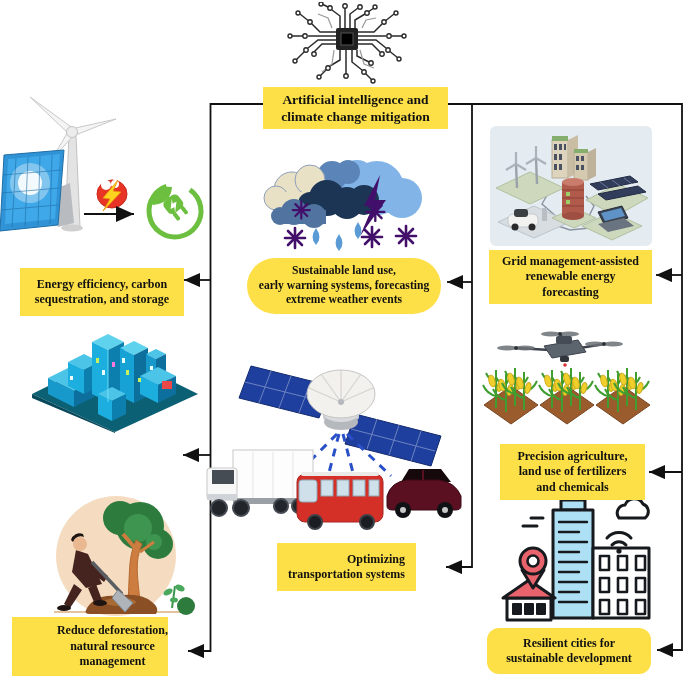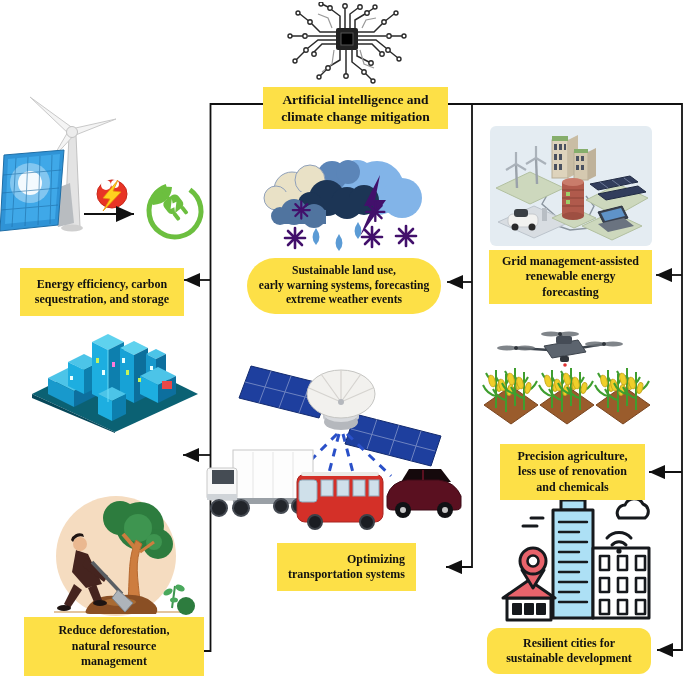--- a/index.html
+++ b/index.html
@@ -566,21 +566,21 @@
     <span>Artificial intelligence and
 climate change mitigation</span>
   </div>
 
   <div class="lbox" style="left:20px;top:254px;width:164px;height:48px;margin-top:14px;">
     <span>Energy efficiency, carbon
 sequestration, and storage</span>
   </div>
 
 
-  <div class="lbox" style="left:24px;top:617px;width:180px;height:59px;">
+  <div class="lbox" style="left:12px;top:617px;width:156px;height:59px;justify-content:flex-end;">
     <span>Reduce deforestation,
 natural resource
 management</span>
   </div>
 
   <div class="lbox" style="left:247px;top:258px;width:194px;height:56px;font-size:11.6px;border-radius:28px;">
     <span>Sustainable land use,
 early warning systems, forecasting
 extreme weather events</span>
   </div>
@@ -591,21 +591,21 @@
   </div>
 
   <div class="lbox" style="left:489px;top:250px;width:163px;height:54px;">
     <span>Grid management-assisted
 renewable energy
 forecasting</span>
   </div>
 
   <div class="lbox" style="left:500px;top:444px;width:145px;height:56px;">
     <span>Precision agriculture,
-less use of renovation
+land use of fertilizers
 and chemicals</span>
   </div>
 
   <div class="lbox" style="left:487px;top:628px;width:164px;height:46px;border-radius:12px;">
     <span>Resilient cities for
 sustainable development</span>
   </div>
 
 </div>
 

